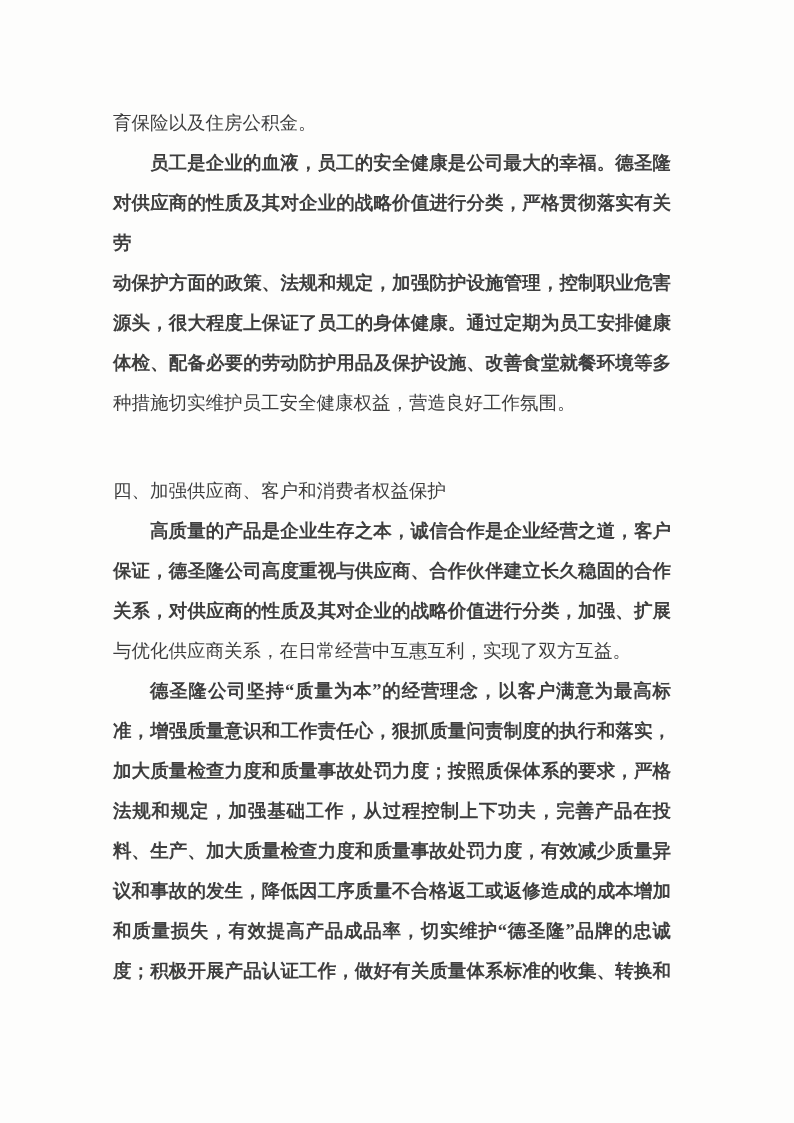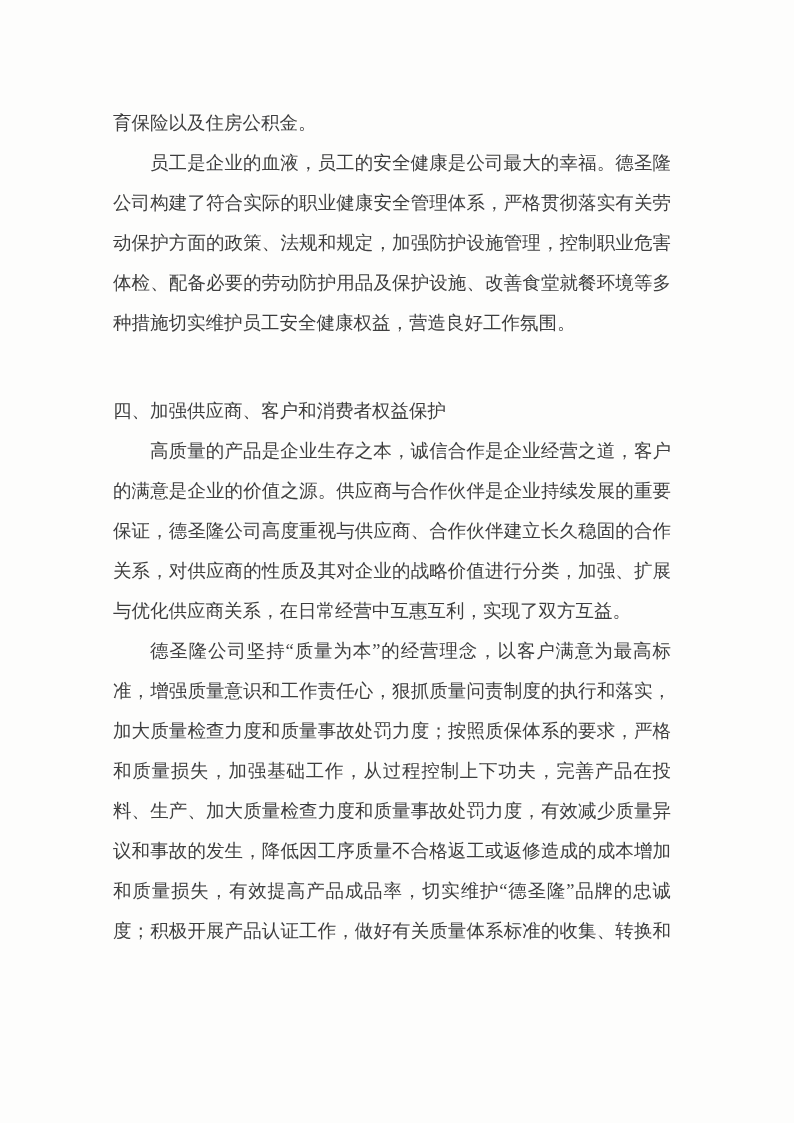--- a/index.html
+++ b/index.html
@@ -31,20 +31,21 @@
     font-size: 18.5px;
     line-height: 40px;
     white-space: nowrap;
     letter-spacing: 0;
   }
   .just {
     white-space: normal;
     text-align: justify;
     text-align-last: justify;
     text-justify: inter-character;
+    font-weight: bold;
   }
   .indent {
     text-indent: 37px;
   }
   .heading {
     font-weight: normal;
     font-size: 18.5px;
     line-height: 40px;
     margin-top: 48px;
     font-family: Liberation Serif, serif;
@@ -55,41 +56,41 @@
 
 <div class="page">
   <div class="content">
 
     <div>
       <p class="line">育保险以及住房公积金。</p>
     </div>
 
     <div>
       <p class="line just indent">员工是企业的血液，员工的安全健康是公司最大的幸福。德圣隆</p>
-      <p class="line just">公司构建了符合实际的职业健康安全管理体系，严格贯彻落实有关劳</p>
+      <p class="line just">对供应商的性质及其对企业的战略价值进行分类，严格贯彻落实有关劳</p>
       <p class="line just">动保护方面的政策、法规和规定，加强防护设施管理，控制职业危害</p>
+      <p class="line just">源头，很大程度上保证了员工的身体健康。通过定期为员工安排健康</p>
       <p class="line just">体检、配备必要的劳动防护用品及保护设施、改善食堂就餐环境等多</p>
       <p class="line">种措施切实维护员工安全健康权益，营造良好工作氛围。</p>
     </div>
 
     <h2 class="line heading">四、加强供应商、客户和消费者权益保护</h2>
 
     <div>
       <p class="line just indent">高质量的产品是企业生存之本，诚信合作是企业经营之道，客户</p>
-      <p class="line just">的满意是企业的价值之源。供应商与合作伙伴是企业持续发展的重要</p>
       <p class="line just">保证，德圣隆公司高度重视与供应商、合作伙伴建立长久稳固的合作</p>
       <p class="line just">关系，对供应商的性质及其对企业的战略价值进行分类，加强、扩展</p>
       <p class="line">与优化供应商关系，在日常经营中互惠互利，实现了双方互益。</p>
     </div>
 
     <div>
       <p class="line just indent">德圣隆公司坚持“质量为本”的经营理念，以客户满意为最高标</p>
       <p class="line just">准，增强质量意识和工作责任心，狠抓质量问责制度的执行和落实，</p>
       <p class="line just">加大质量检查力度和质量事故处罚力度；按照质保体系的要求，严格</p>
-      <p class="line just">和质量损失，加强基础工作，从过程控制上下功夫，完善产品在投</p>
+      <p class="line just">法规和规定，加强基础工作，从过程控制上下功夫，完善产品在投</p>
       <p class="line just">料、生产、加大质量检查力度和质量事故处罚力度，有效减少质量异</p>
       <p class="line just">议和事故的发生，降低因工序质量不合格返工或返修造成的成本增加</p>
       <p class="line just">和质量损失，有效提高产品成品率，切实维护“德圣隆”品牌的忠诚</p>
       <p class="line just">度；积极开展产品认证工作，做好有关质量体系标准的收集、转换和</p>
     </div>
 
   </div>
 </div>
 
 </body></html>

